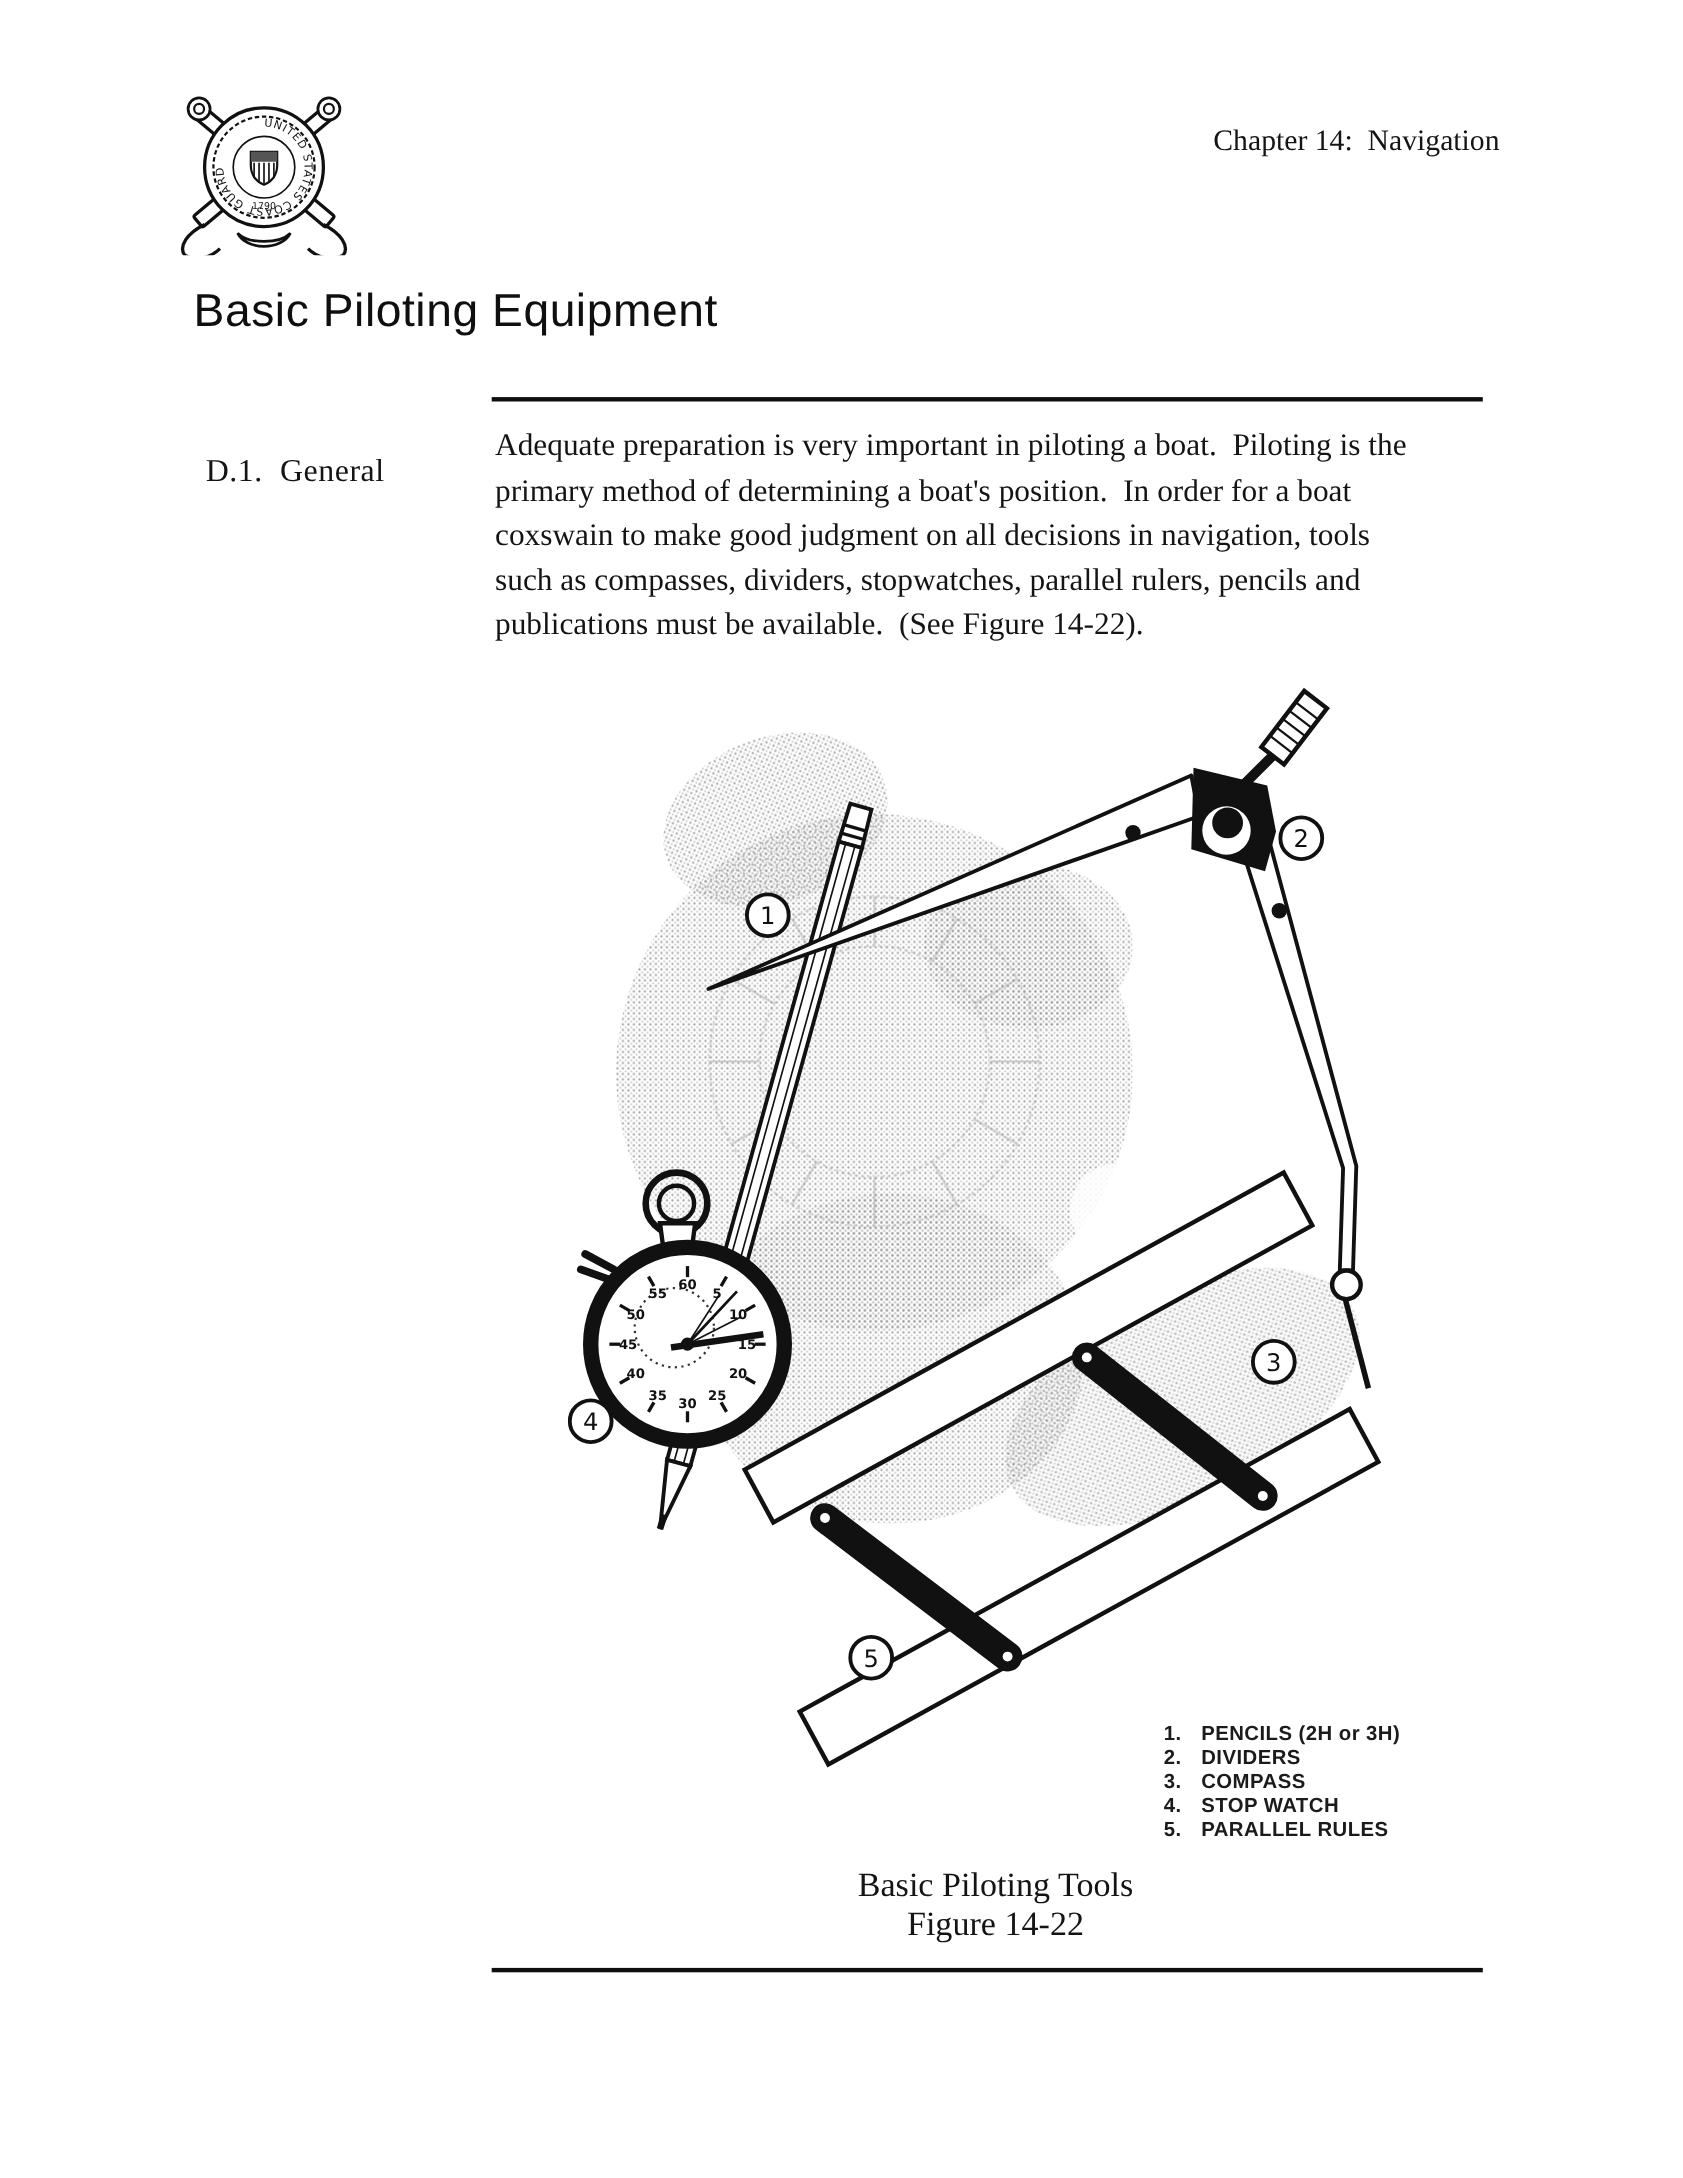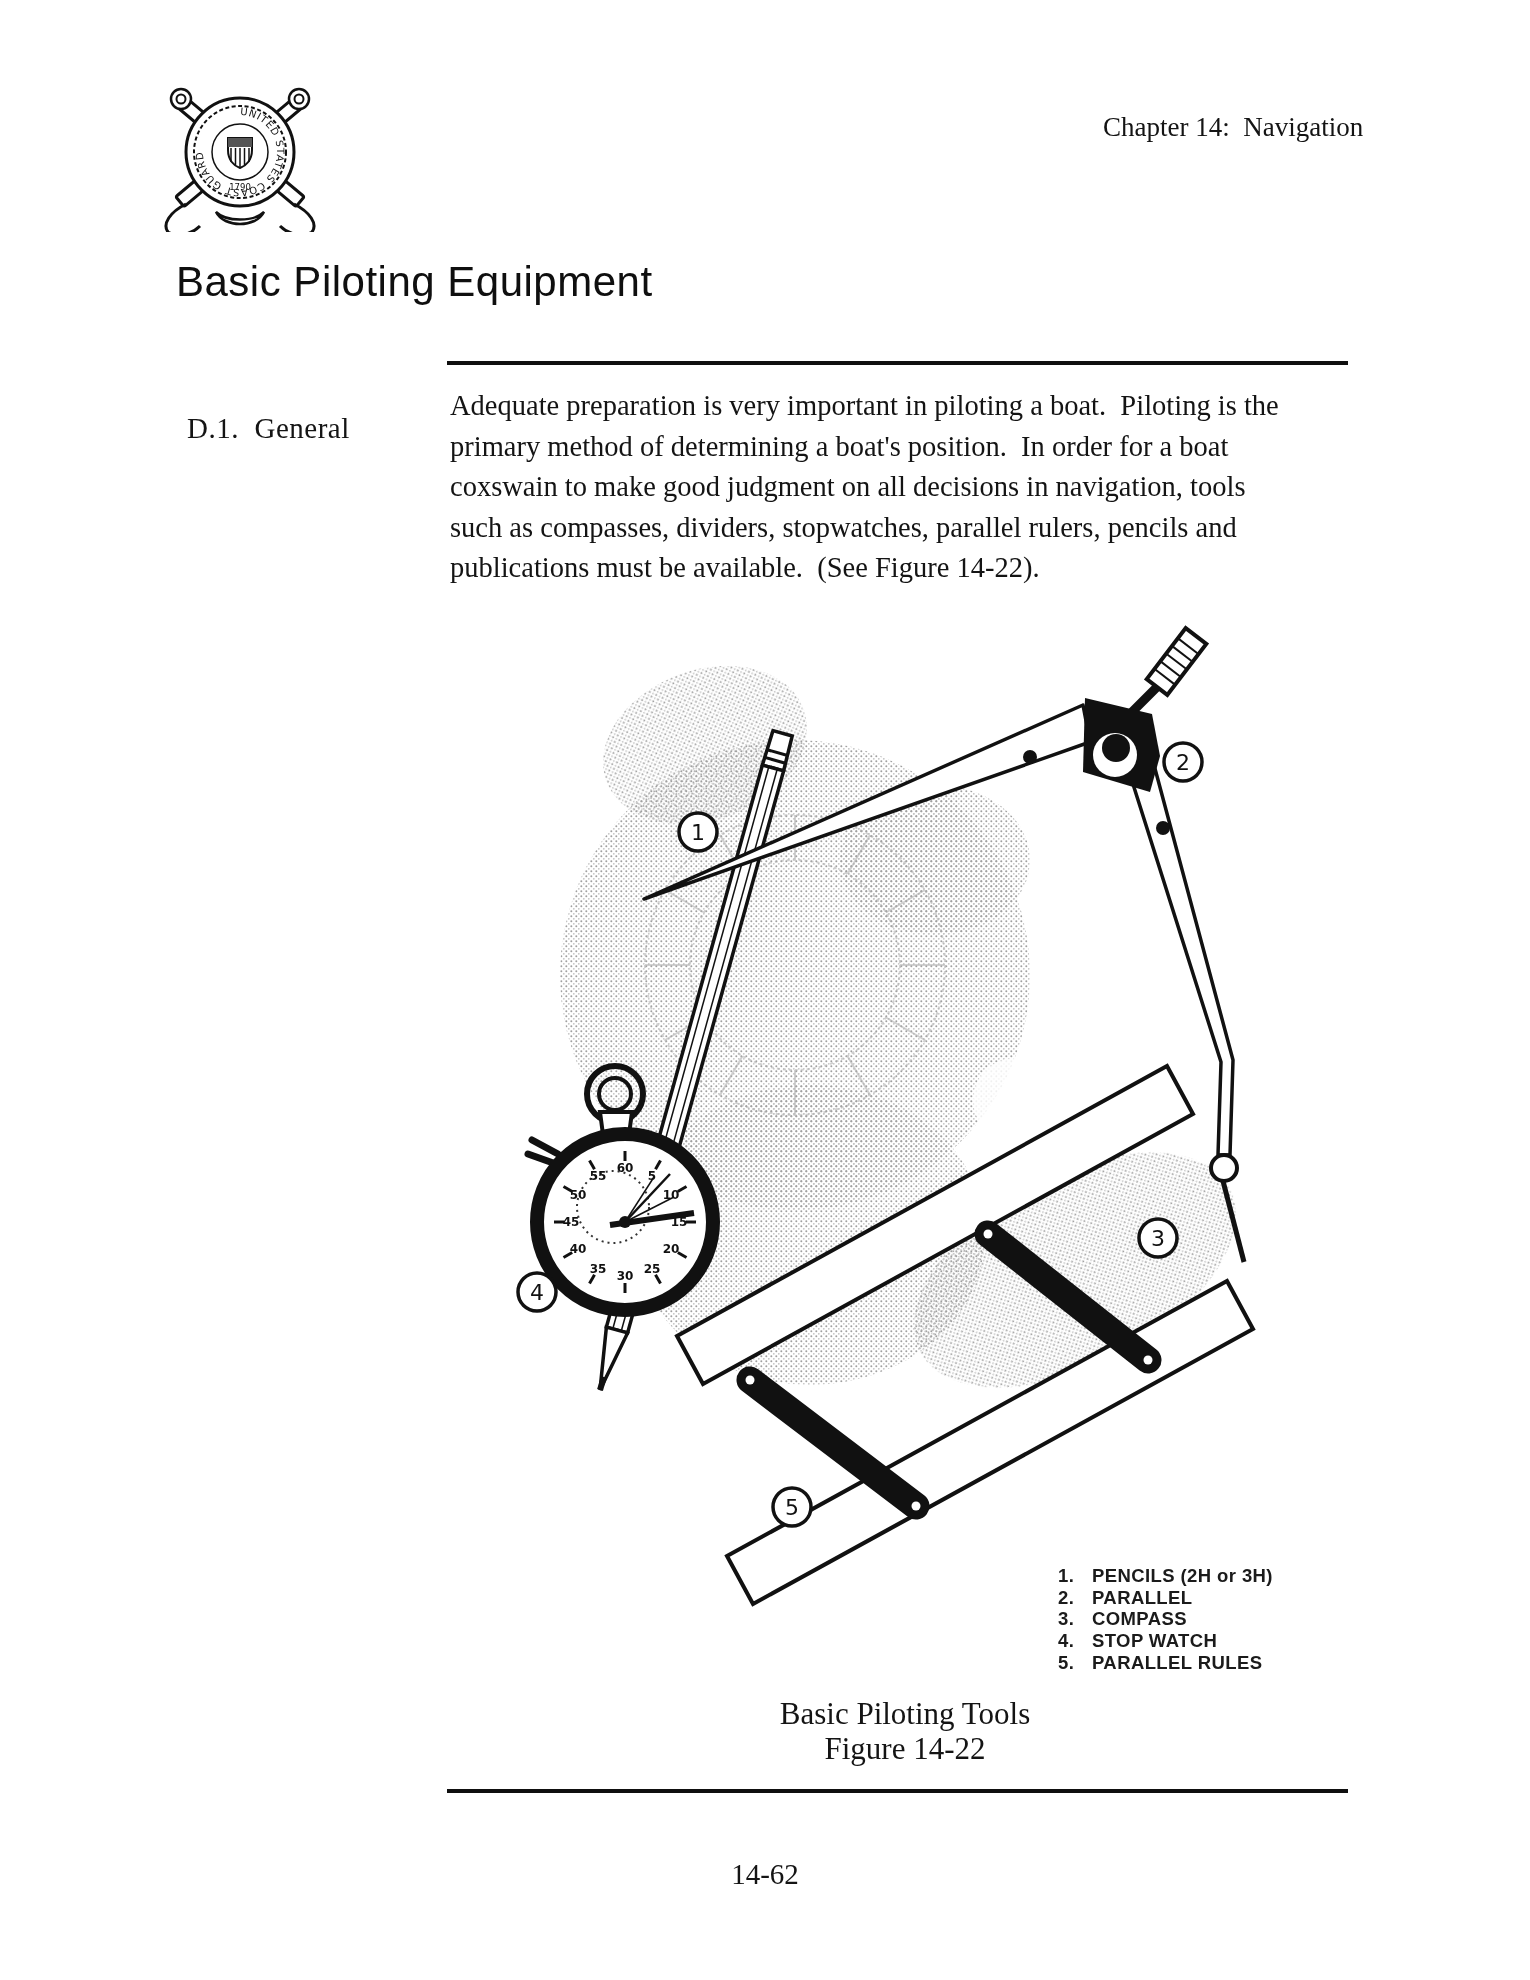--- a/index.html
+++ b/index.html
@@ -251,21 +251,21 @@
     </g>
   </svg>
 
   <div class="abs" id="figure-legend">
     <div class="legend-row">
       <span class="legend-num">1.</span>
       <span class="legend-label">PENCILS (2H or 3H)</span>
     </div>
     <div class="legend-row">
       <span class="legend-num">2.</span>
-      <span class="legend-label">PARALLEL</span>
+      <span class="legend-label">DIVIDERS</span>
     </div>
     <div class="legend-row">
       <span class="legend-num">3.</span>
       <span class="legend-label">COMPASS</span>
     </div>
     <div class="legend-row">
       <span class="legend-num">4.</span>
       <span class="legend-label">STOP WATCH</span>
     </div>
     <div class="legend-row">
@@ -274,15 +274,14 @@
     </div>
   </div>
 
   <div class="abs" id="figure-caption">
     <div>Basic Piloting Tools</div>
     <div>Figure 14-22</div>
   </div>
 
   <div class="abs rule" id="rule-bottom"></div>
 
-  <div class="abs" id="page-number">14-62</div>
 
 </div>
 
 </body></html>

